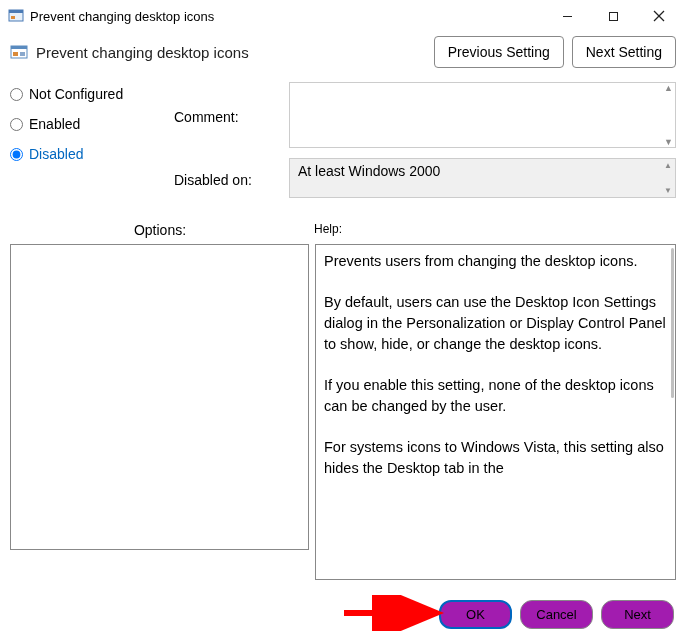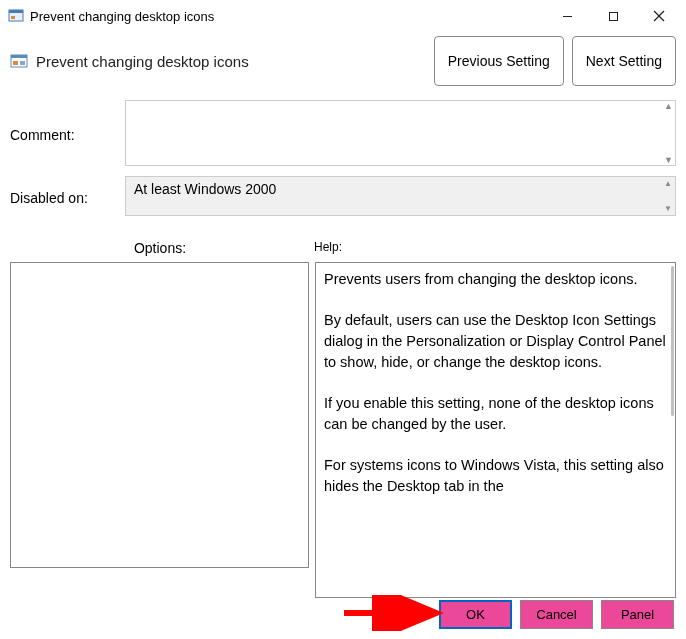--- a/index.html
+++ b/index.html
@@ -55,21 +55,21 @@
     .policy-title {
       flex: 1;
       font-size: 15px;
       color: #222;
     }
     .nav-btn {
       border: 1px solid #888;
       border-radius: 4px;
       background: #ffffff;
       font-size: 14px;
-      padding: 16px 13px;
+      padding: 7px 13px;
       margin-left: 8px;
       cursor: pointer;
     }
     .upper {
       display: flex;
       gap: 14px;
       margin-top: 6px;
     }
     .radio-col {
       width: 150px;
@@ -183,22 +183,22 @@
     }
     .footer {
       position: absolute;
       bottom: 10px;
       right: 12px;
       display: flex;
       gap: 8px;
     }
     .footer-btn {
       border: 1px solid #888;
-      border-radius: 0;
-      background: #ec4899;
+      border-radius: 12px;
+      background: #a21caf;
       font-size: 13px;
       padding: 5px 0;
       width: 73px;
       cursor: pointer;
     }
     .footer-btn.primary {
       border: 2px solid #0067c0;
     }
     .arrow-annot {
       position: absolute;
@@ -246,20 +246,34 @@
         <rect x="3" y="9" width="5" height="4" fill="#d98a3a"></rect>
         <rect x="10" y="9" width="5" height="4" fill="#8aa8cc"></rect>
       </svg>
     </span>
     <span class="policy-title">Prevent changing desktop icons</span>
     <button class="nav-btn">Previous Setting</button>
     <button class="nav-btn">Next Setting</button>
   </div>
 
   <div class="upper">
+    <div class="radio-col">
+      <label class="radio-row">
+        <input type="radio" name="st" style="">
+        <span>Not Configured</span>
+      </label>
+      <label class="radio-row">
+        <input type="radio" name="st" style="">
+        <span>Enabled</span>
+      </label>
+      <label class="radio-row selected">
+        <input type="radio" name="st" checked="" style="">
+        <span>Disabled</span>
+      </label>
+    </div>
     <div class="fields-col">
       <div class="field-row">
         <span class="field-label">Comment:</span>
         <div class="comment-box">
           <span></span>
           <span class="arrow-up">▲</span>
           <span class="arrow-down">▼</span>
         </div>
       </div>
       <div class="field-row">
@@ -286,21 +300,21 @@
       <div class="help-para">If you enable this setting, none of the desktop icons can be changed by the user.</div>
       <div class="help-para" style="margin-bottom:0">For systems icons to Windows Vista, this setting also hides the Desktop tab in the</div>
       <div class="help-scrollbar"></div>
     </div>
   </div>
 </div>
 
 <div class="footer">
   <button class="footer-btn primary">OK</button>
   <button class="footer-btn">Cancel</button>
-  <button class="footer-btn">Panel</button>
+  <button class="footer-btn">Next</button>
 </div>
 
 <svg class="arrow-annot" width="110" height="36">
   <defs>
     <marker id="ah" markerWidth="12" markerHeight="10" refX="10" refY="5" orient="auto">
       <polygon points="0,0 12,5 0,10" fill="#ff0000"></polygon>
     </marker>
   </defs>
   <line x1="4" y1="18" x2="92" y2="18" stroke="#ff0000" stroke-width="6" marker-end="url(#ah)"></line>
 </svg>

